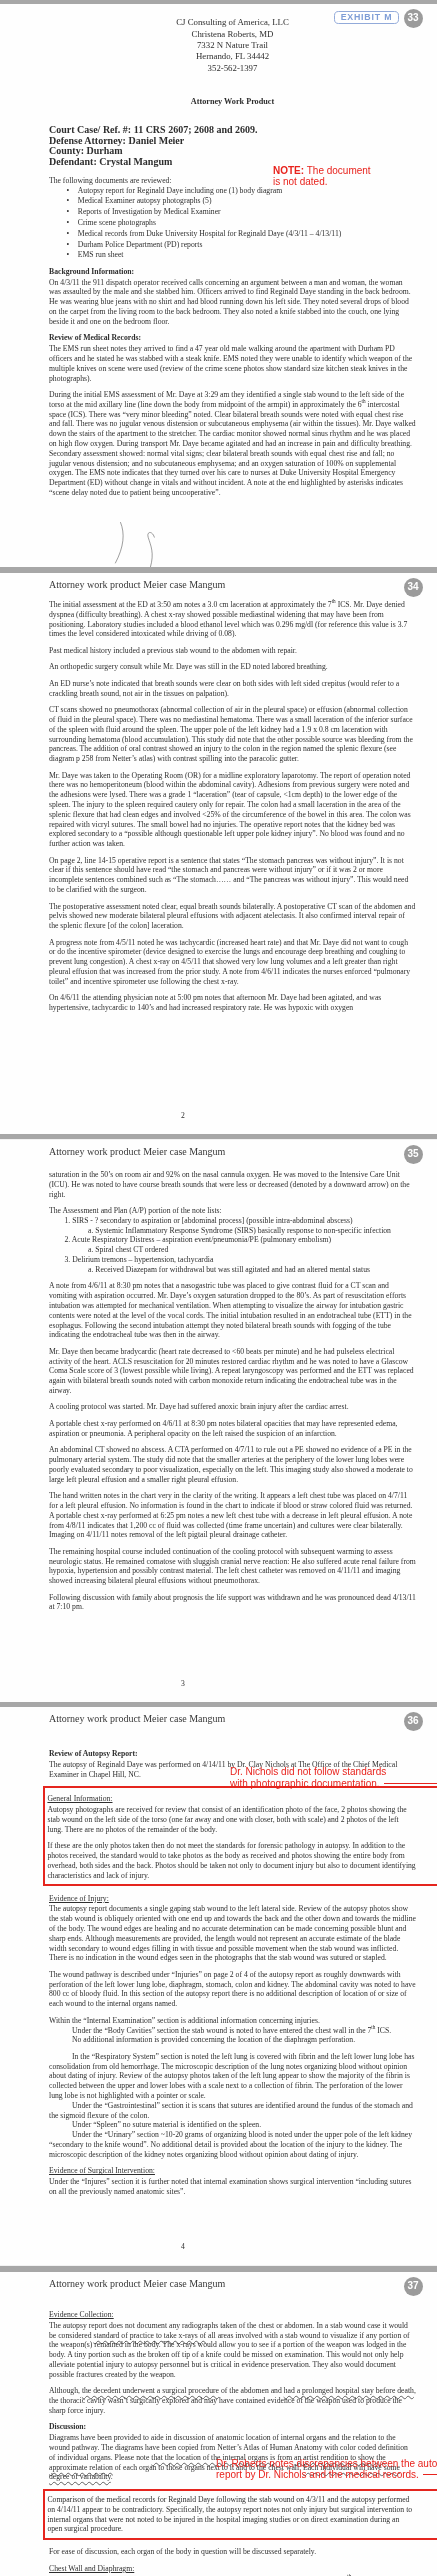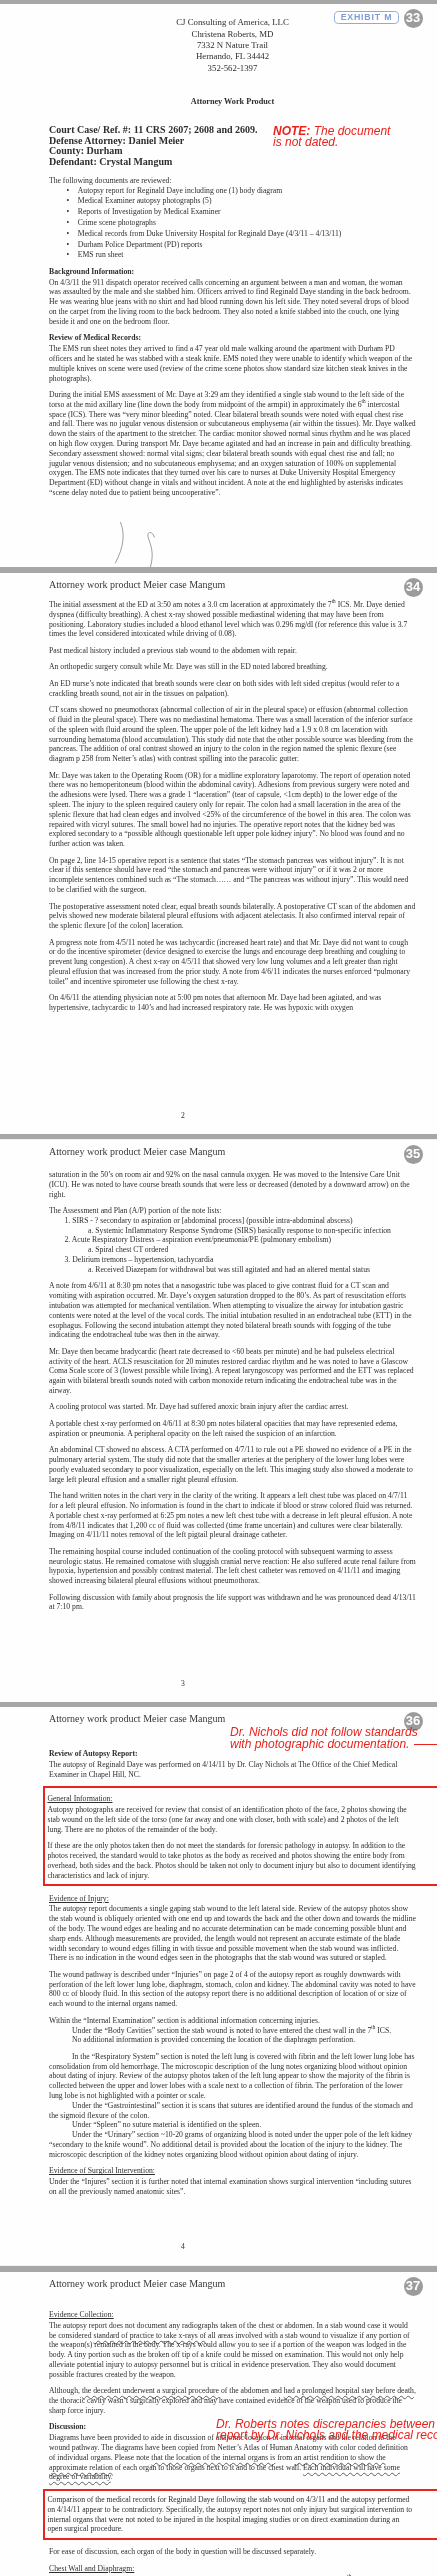--- a/index.html
+++ b/index.html
@@ -19,21 +19,21 @@
   #page5{top:2272px;height:556px}
   .content{position:absolute;left:49px;width:367px;}
   #page1 .content{top:0}
   #page2 .content{top:27px}
   #page3 .content{top:30px}
   #page4 .content{top:40px}
   #page5 .content{top:36px}
   .running-header{position:absolute;left:49px;top:7.2px;font-size:10px;color:#383838;}
   .badge{position:absolute;top:4.6px;right:15.5px;width:19px;height:19px;border-radius:50%;
          background:#9b9b9b;color:#ffffff;font-family:"Liberation Sans",sans-serif;
-         font-weight:bold;font-size:13px;display:flex;align-items:center;justify-content:center;}
+         font-weight:bold;font-size:10px;display:flex;align-items:center;justify-content:center;}
   .exhibit{position:absolute;top:7.2px;right:39px;border:1.5px solid #92aada;border-radius:4.6px;
            padding:0.5px 5.7px;color:#7e9dd6;background:#fff;font-family:"Liberation Sans",sans-serif;
            font-weight:bold;font-size:8.8px;letter-spacing:0.8px;white-space:nowrap;}
   .pagenum{position:absolute;bottom:13.4px;left:160px;width:46px;text-align:center;font-size:7.7px;}
   .letterhead{text-align:center;font-weight:normal;font-size:8.8px;line-height:11.3px;padding-top:13.4px;}
   .doc-title{text-align:center;font-weight:bold;font-size:8.2px;margin:23px 0 18.5px;}
   .case-block{font-weight:bold;font-size:10px;line-height:10.6px;margin:0 0 8.2px;}
   .h-bold{font-weight:bold;margin:2.1px 0 1px;}
   .h-under{text-decoration:underline;margin:2px 0 1px;}
   p{margin:0 0 6.7px;}
@@ -41,21 +41,21 @@
   p.indent{text-indent:23px;}
   .mb{margin-bottom:6.7px !important;}
   .bullet{margin:0 0 1px 17.5px;padding-left:11.3px;text-indent:-11.3px;}
   .bullet::before{content:"•";display:inline-block;width:11.3px;text-indent:0;}
   .li1{margin:0 0 0 15.5px;}
   .li2{margin:0 0 0 39px;padding-left:12.4px;text-indent:-12.4px;}
   .redbox{border:2.1px solid #e5251e;border-right:none;margin:1px -25px 7.2px -5.7px;
           padding:4.1px 25px 0 2.1px;}
   .redbox > :last-child{margin-bottom:4.1px;}
   .rednote{position:absolute;color:#e8231d;font-family:"Liberation Sans",sans-serif;
-           font-style:italic;font-size:12px;line-height:11.3px;}
+           font-size:10px;line-height:11.3px;margin-top:39px;}
   .rednote b{font-weight:bold;}
   .rednote-line{display:flex;align-items:center;white-space:nowrap;}
   .tail{flex:1 1 auto;height:1px;background:#e8231d;margin-left:4.1px;min-width:12.4px;}
   .note-undated{left:224px;top:122px;}
   .note-photo{left:181px;top:-19.6px;right:-25px;}
   .note-disc{left:167px;top:111px;right:-25px;}
   .squig{text-decoration:underline;text-decoration-style:wavy;text-decoration-color:#5f5f5f;
          text-decoration-thickness:0.5px;text-underline-offset:1.5px;}
   sup{font-size:5.2px;line-height:0;vertical-align:super;}
   .pen{position:absolute;left:109px;top:516px;width:62px;height:49px;}

